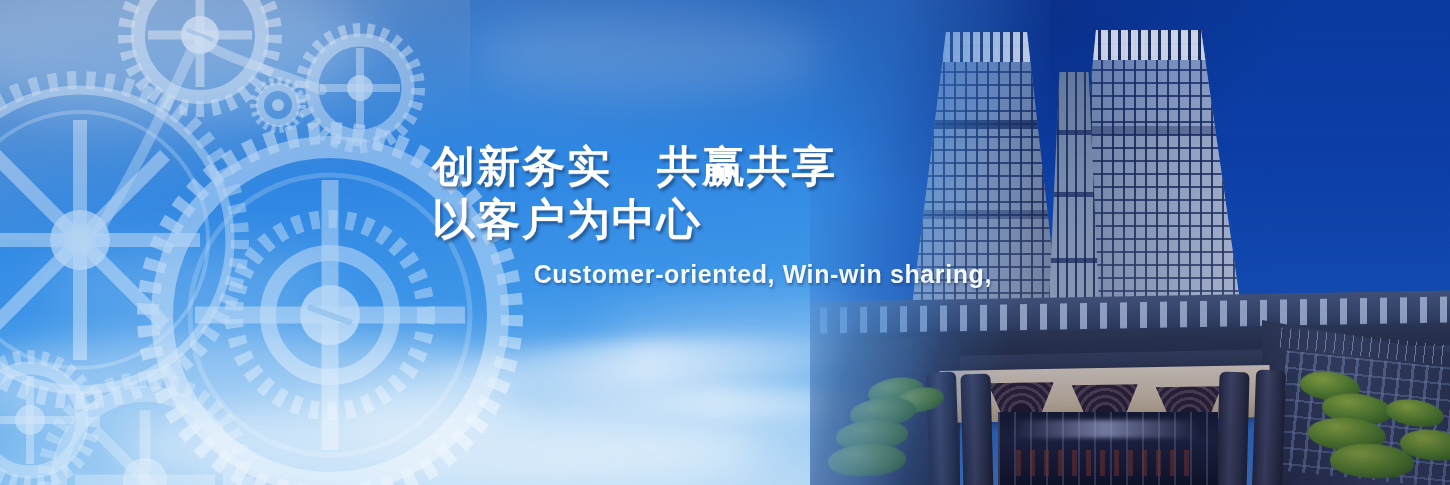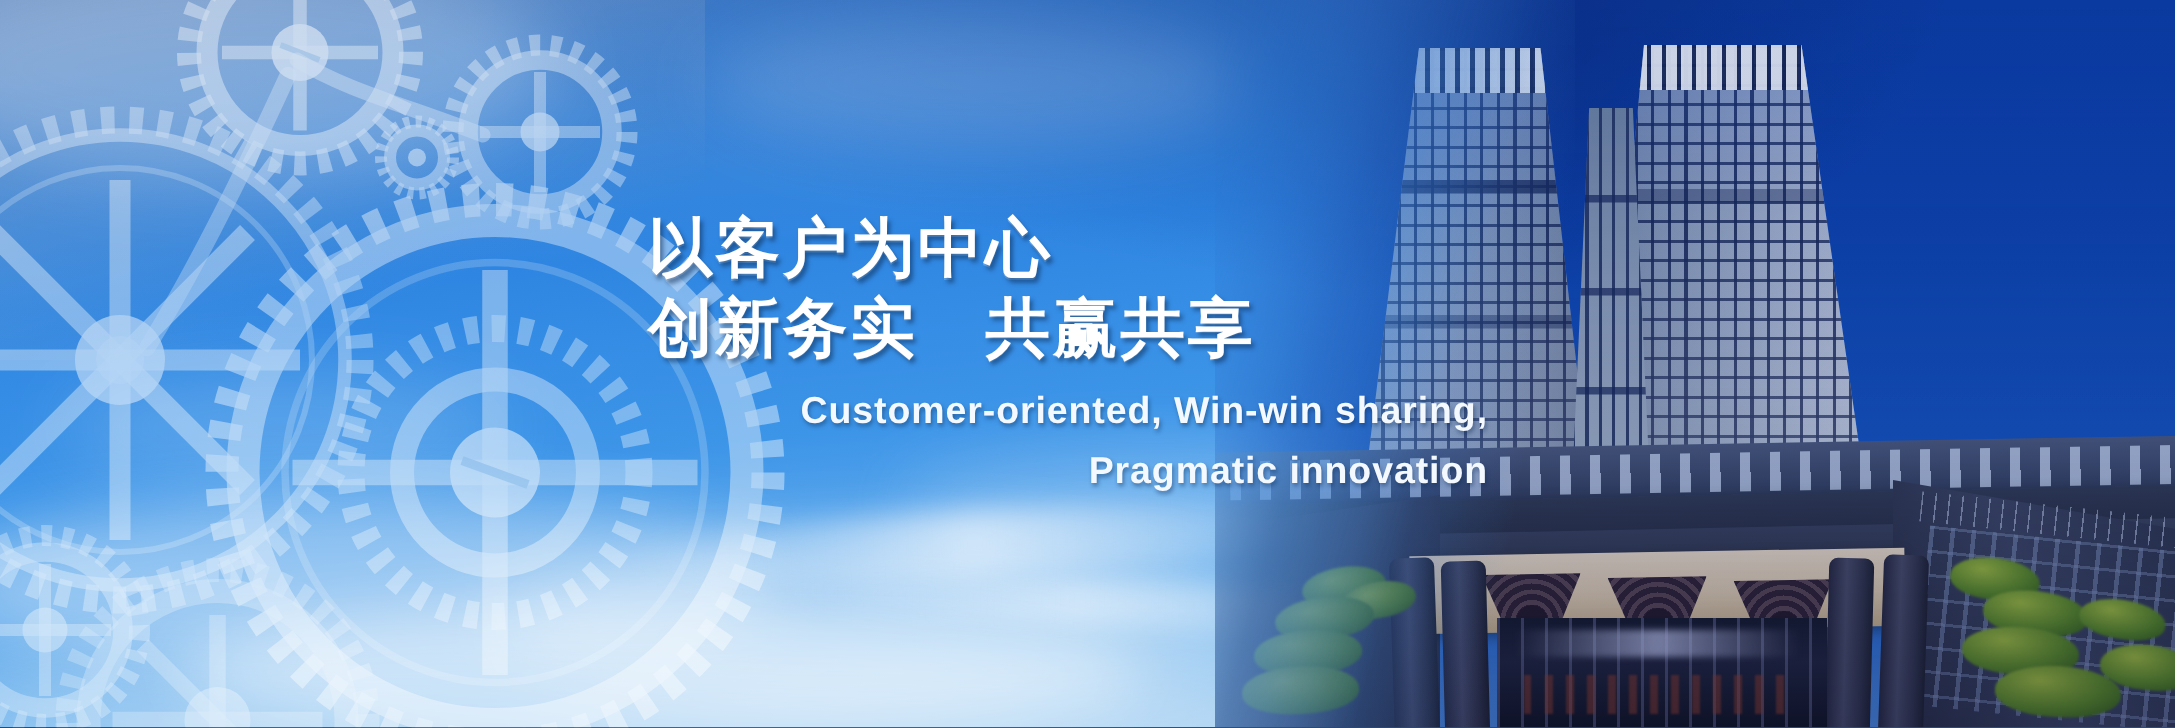--- a/index.html
+++ b/index.html
@@ -353,21 +353,20 @@
     <div class="topiary tp tr3"></div>
     <div class="topiary tp tr4"></div>
     <div class="topiary tp tr5"></div>
     <div class="topiary tp tr6"></div>
 
     <div class="bldg-blue"></div>
     <div class="bldg-haze"></div>
   </div>
 
   <div class="copy">
+    <div class="cn-line">创新务实　共赢共享</div>
     <div class="cn-line">以客户为中心</div>
-    <div class="cn-line">创新务实　共赢共享</div>
     <div class="en-wrap">
       <div class="en-line">Customer-oriented, Win-win sharing,</div>
-      <div class="en-line">Pragmatic innovation</div>
     </div>
   </div>
 
 </div>
 
 </body></html>

